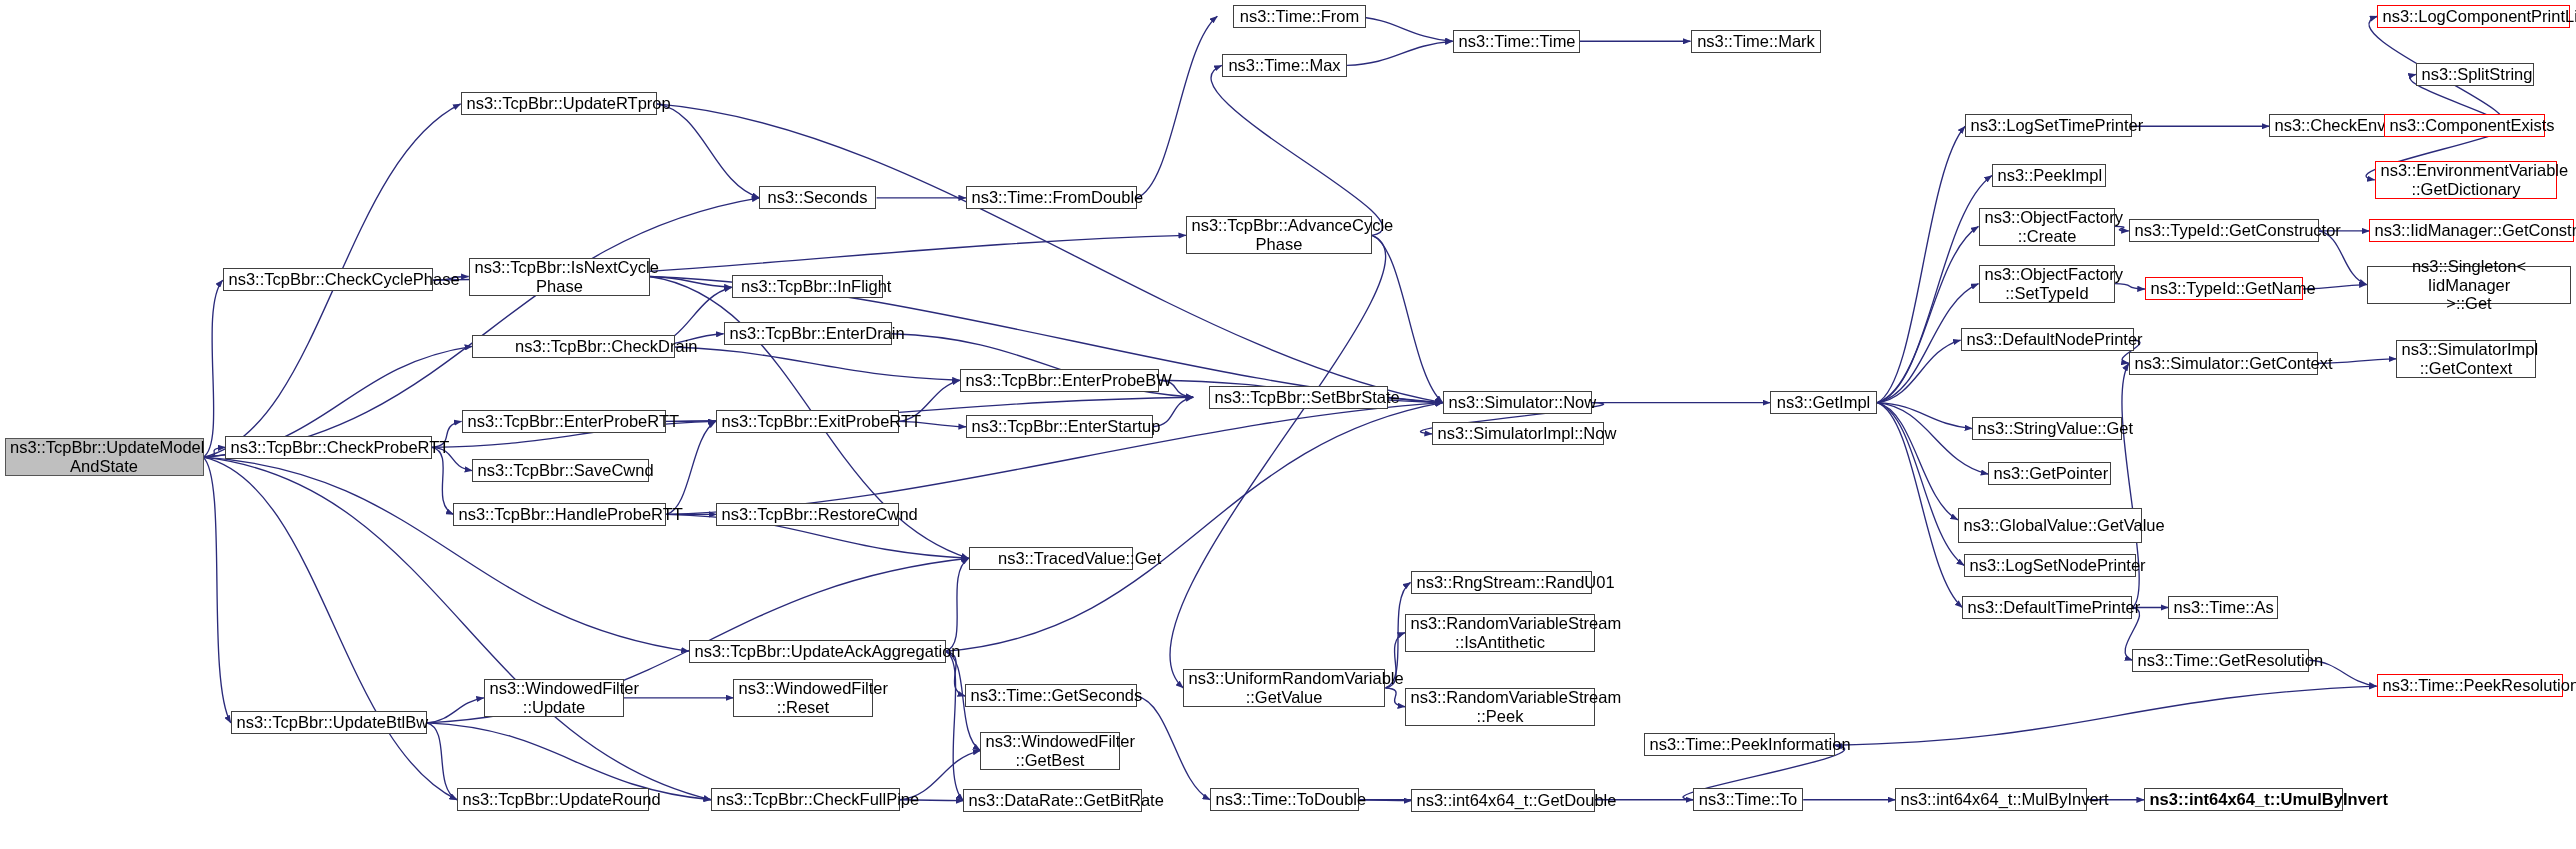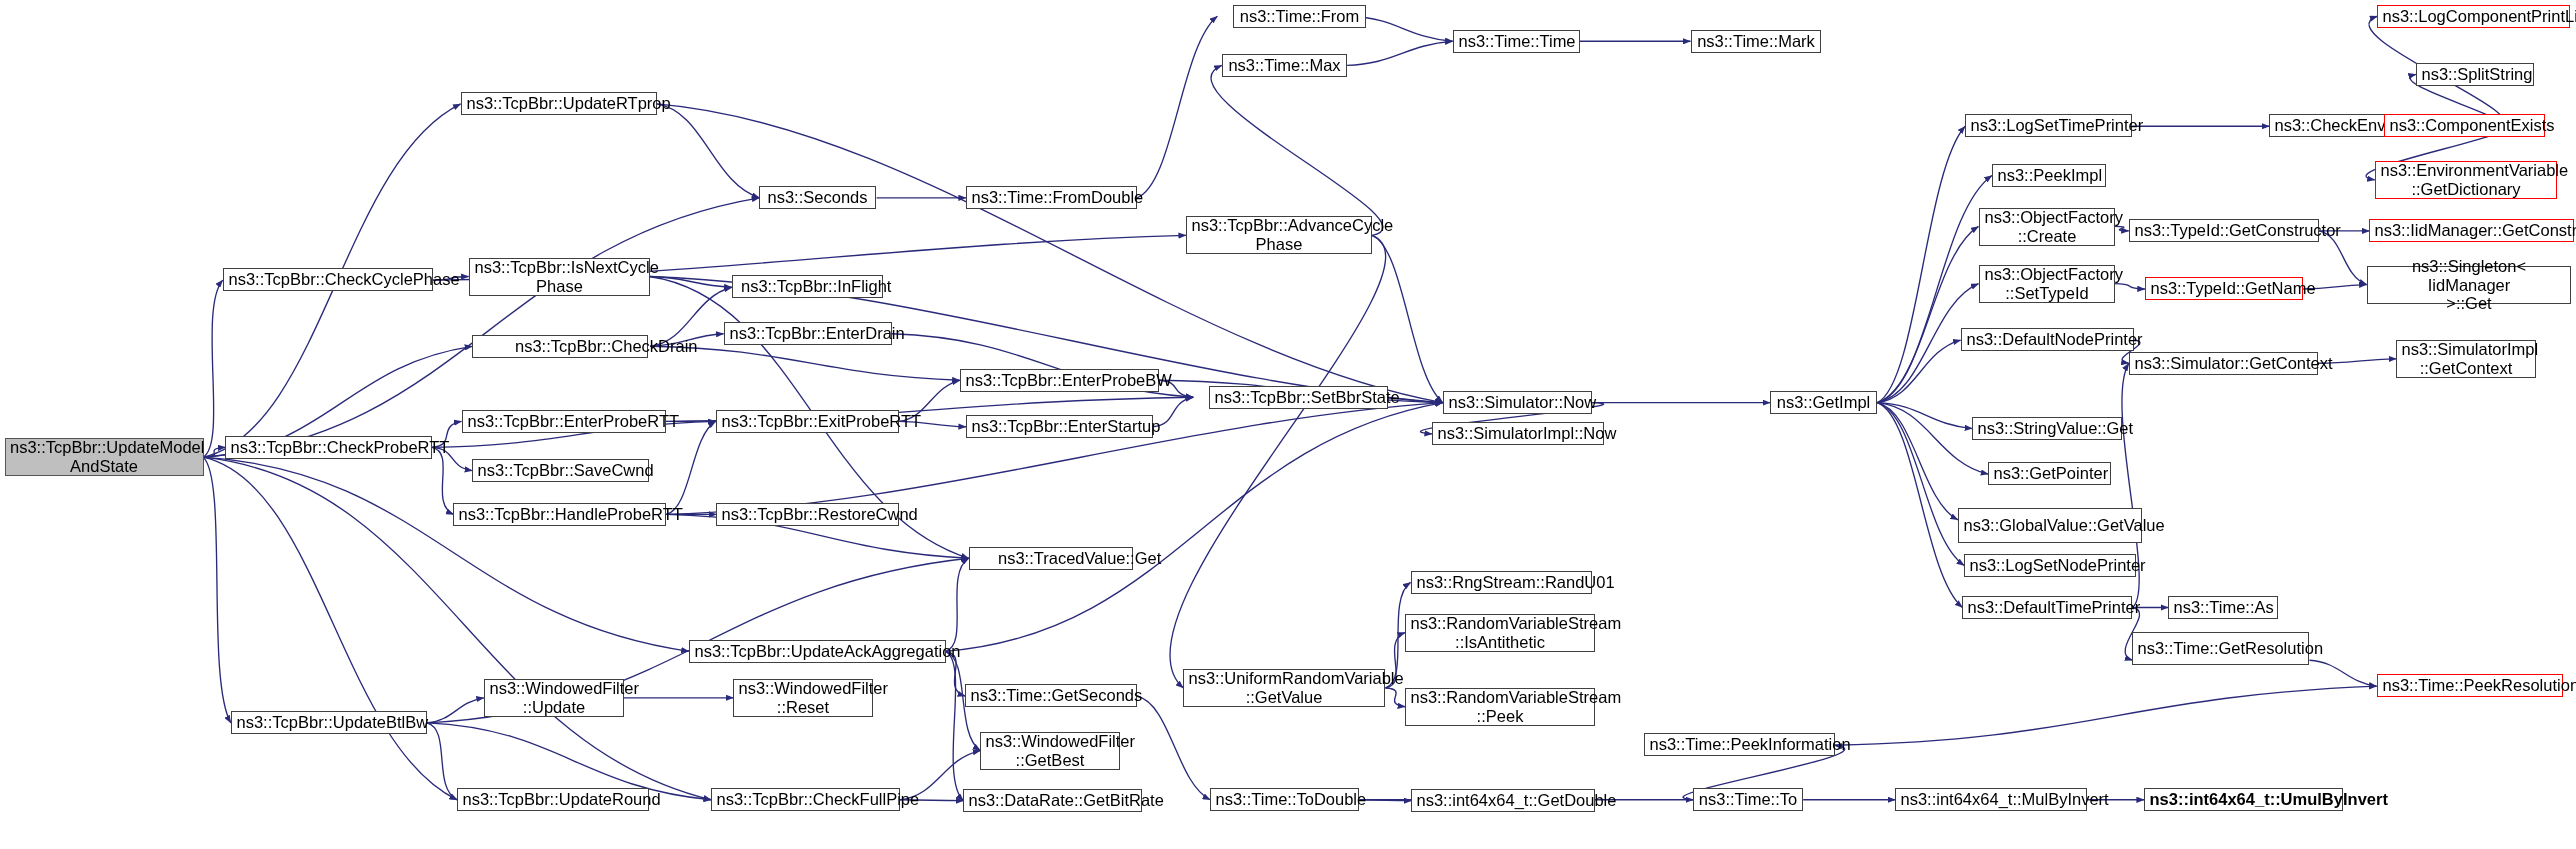--- a/index.html
+++ b/index.html
@@ -122,21 +122,21 @@
         <path d="M2334,894 C2362.98,894 2368.02,894 2397,894" marker-end="url(#arrow)"></path>
       </g>
   </svg>
   <div id="nodes">
       <div class="node root" style="left: 4.5px; top: 438px; width: 199px; height: 38px;"><span>ns3::TcpBbr::UpdateModel
 AndState</span></div>
       <div class="node" style="left: 461px; top: 92px; width: 196px; height: 23px;"><span>ns3::TcpBbr::UpdateRTprop</span></div>
       <div class="node" style="left: 223px; top: 268px; width: 210px; height: 23px;"><span>ns3::TcpBbr::CheckCyclePhase</span></div>
       <div class="node" style="left: 469px; top: 258px; width: 181px; height: 38px;"><span>ns3::TcpBbr::IsNextCycle
 Phase</span></div>
-      <div class="node" style="left: 472px; top: 335px; width: 176px; height: 23px; padding-left: 42px;"><span>ns3::TcpBbr::CheckDrain</span></div>
+      <div class="node" style="left: 472px; top: 335px; width: 203px; height: 23px; padding-left: 42px;"><span>ns3::TcpBbr::CheckDrain</span></div>
       <div class="node" style="left: 225px; top: 436px; width: 207px; height: 23px;"><span>ns3::TcpBbr::CheckProbeRTT</span></div>
       <div class="node" style="left: 462px; top: 410px; width: 204px; height: 23px;"><span>ns3::TcpBbr::EnterProbeRTT</span></div>
       <div class="node" style="left: 472px; top: 459px; width: 177px; height: 23px;"><span>ns3::TcpBbr::SaveCwnd</span></div>
       <div class="node" style="left: 453px; top: 503px; width: 213px; height: 23px;"><span>ns3::TcpBbr::HandleProbeRTT</span></div>
       <div class="node" style="left: 689px; top: 640px; width: 257px; height: 23px;"><span>ns3::TcpBbr::UpdateAckAggregation</span></div>
       <div class="node" style="left: 231px; top: 711px; width: 196px; height: 23px;"><span>ns3::TcpBbr::UpdateBtlBw</span></div>
       <div class="node" style="left: 484px; top: 679px; width: 140px; height: 38px;"><span>ns3::WindowedFilter
 ::Update</span></div>
       <div class="node" style="left: 733px; top: 679px; width: 140px; height: 38px;"><span>ns3::WindowedFilter
 ::Reset</span></div>
@@ -198,17 +198,17 @@
 ::GetDictionary</span></div>
       <div class="node" style="left: 2129px; top: 219px; width: 190px; height: 23px;"><span>ns3::TypeId::GetConstructor</span></div>
       <div class="node red" style="left: 2369px; top: 219px; width: 205px; height: 23px;"><span>ns3::IidManager::GetConstructor</span></div>
       <div class="node red" style="left: 2145px; top: 277px; width: 158px; height: 23px;"><span>ns3::TypeId::GetName</span></div>
       <div class="node" style="left: 2367px; top: 266px; width: 204px; height: 38px;"><span>ns3::Singleton&lt; IidManager
 &gt;::Get</span></div>
       <div class="node" style="left: 2129px; top: 352px; width: 189px; height: 23px;"><span>ns3::Simulator::GetContext</span></div>
       <div class="node" style="left: 2396px; top: 340px; width: 140px; height: 38px;"><span>ns3::SimulatorImpl
 ::GetContext</span></div>
       <div class="node" style="left: 2168px; top: 596px; width: 110px; height: 23px;"><span>ns3::Time::As</span></div>
-      <div class="node" style="left: 2132px; top: 632px; width: 177px; height: 33px;"><span>ns3::Time::GetResolution</span></div>
+      <div class="node" style="left: 2132px; top: 649px; width: 177px; height: 23px;"><span>ns3::Time::GetResolution</span></div>
       <div class="node red" style="left: 2377px; top: 674px; width: 186px; height: 23px;"><span>ns3::Time::PeekResolution</span></div>
     </div>
 </div>
 
 
 </body></html>

